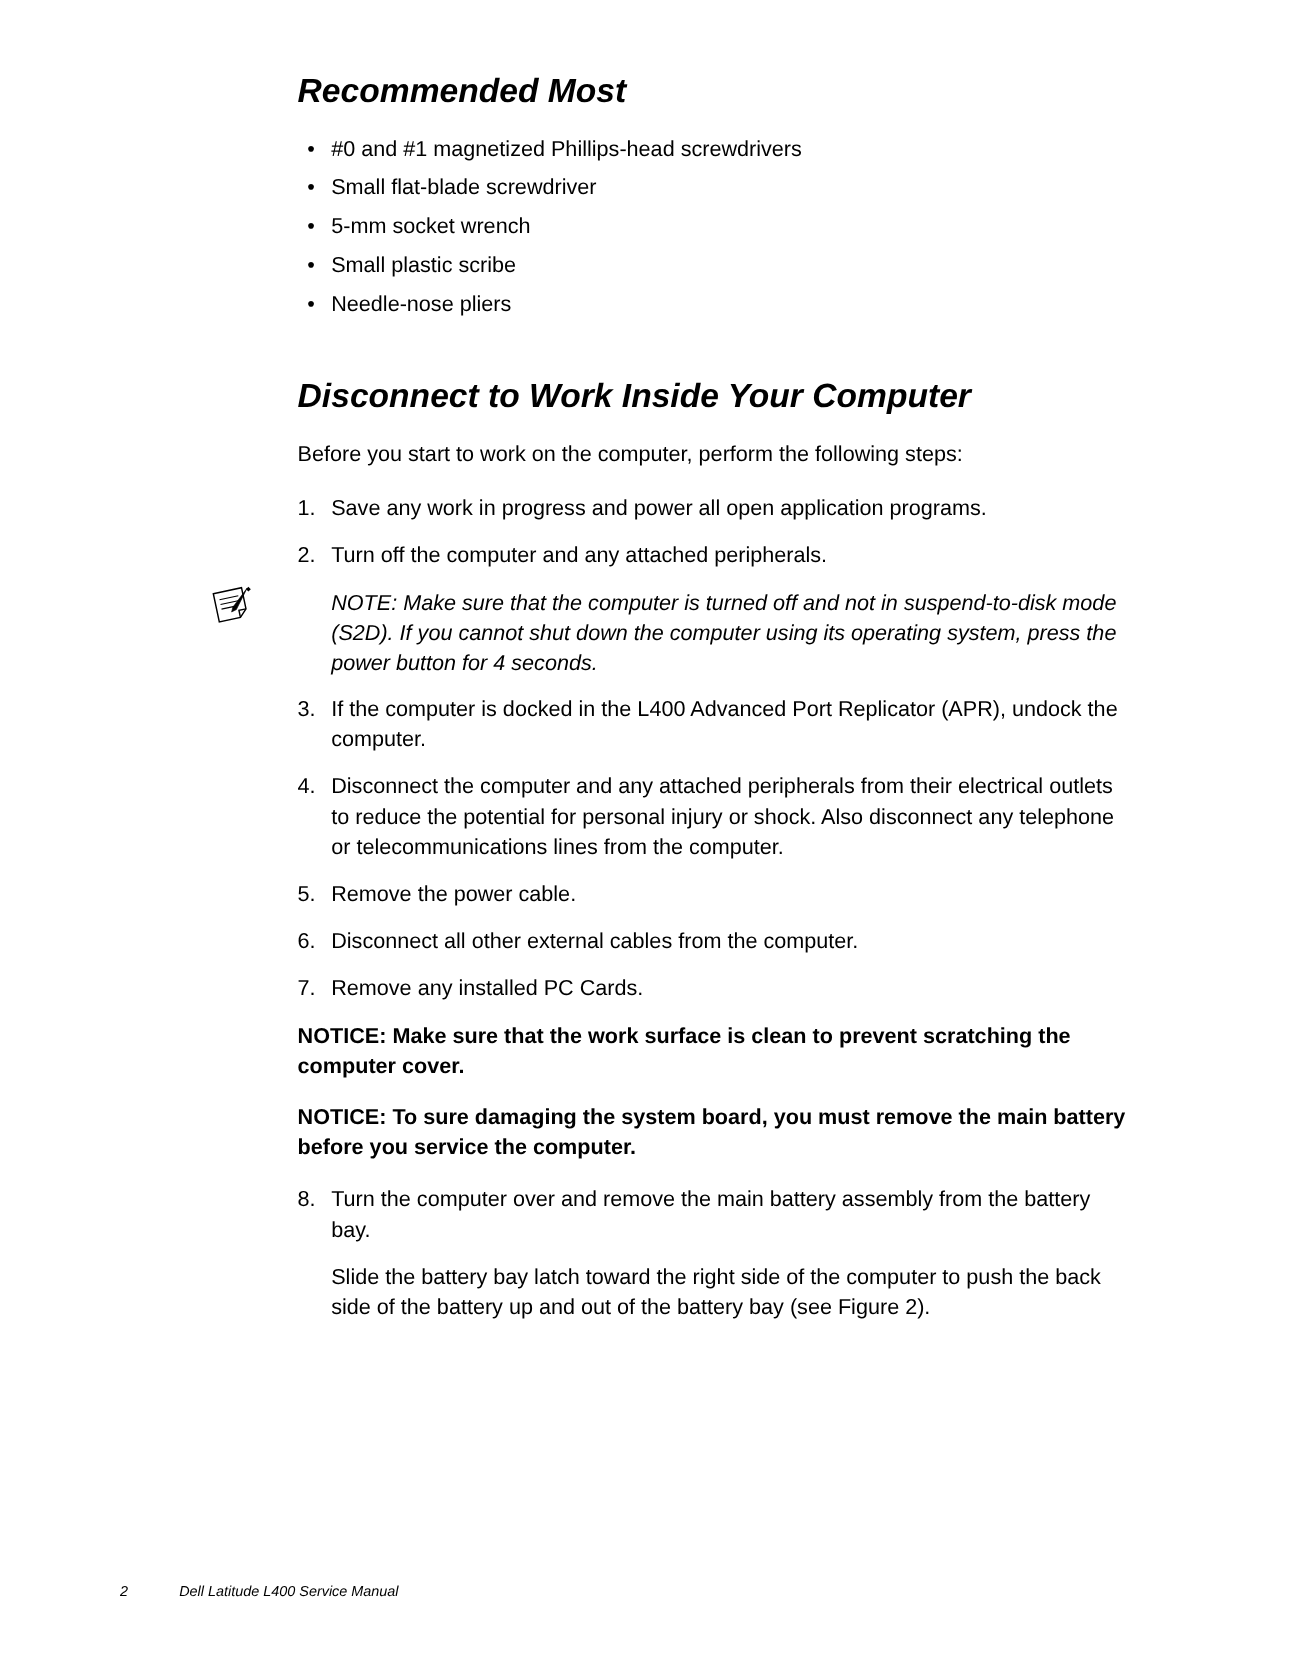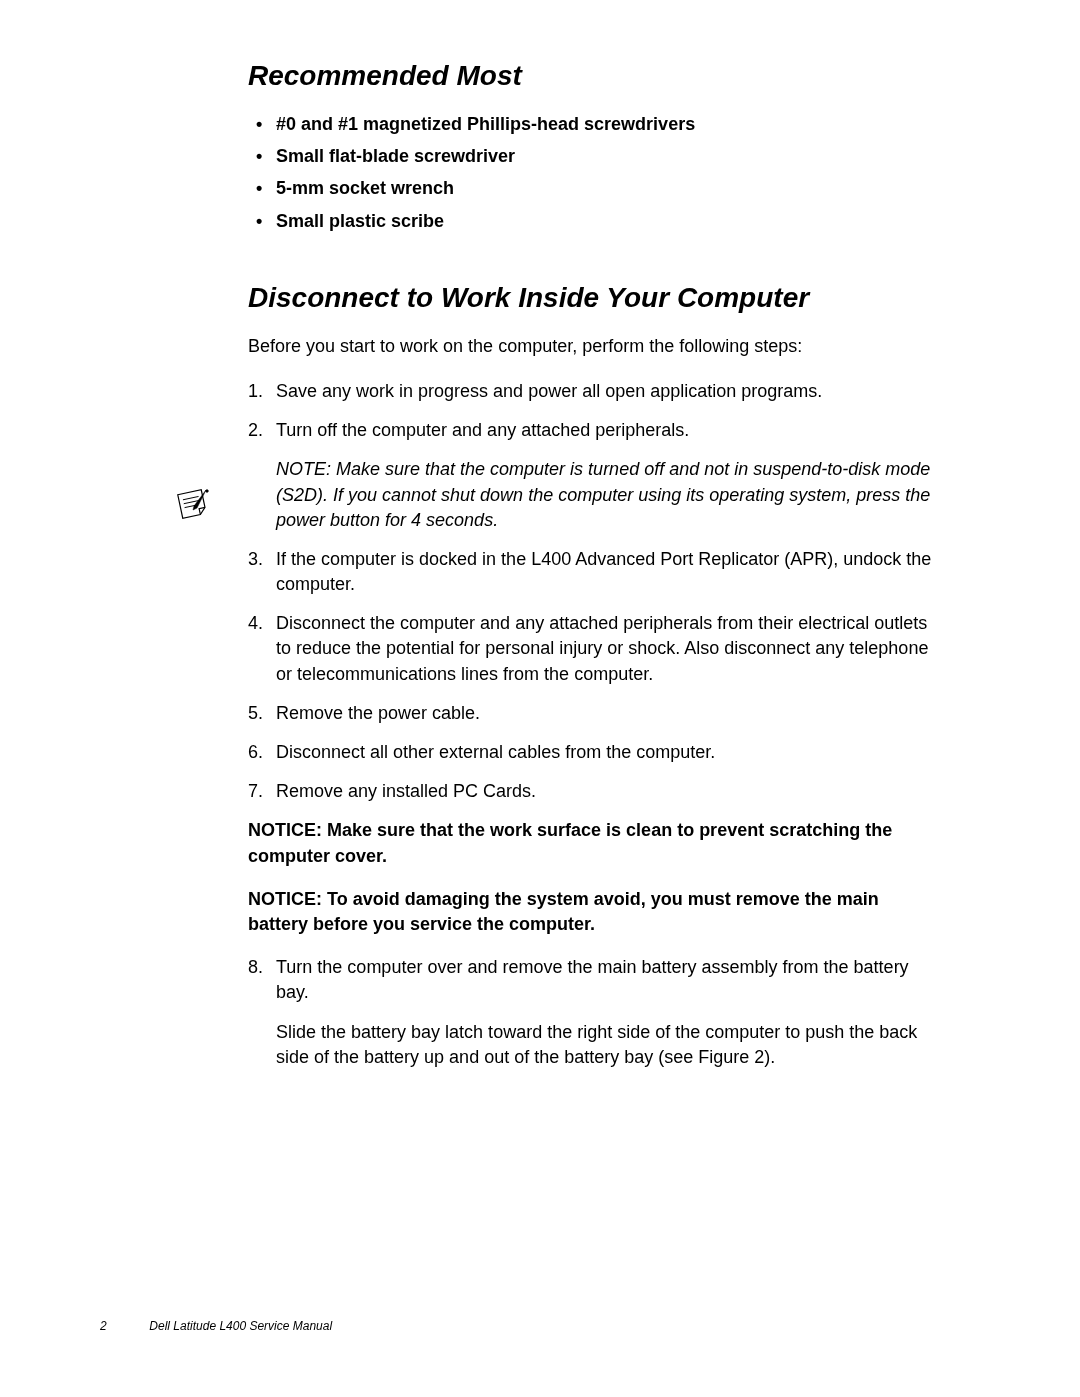--- a/index.html
+++ b/index.html
@@ -44,21 +44,20 @@
     ul.bulleted {
       list-style: none;
       margin-bottom: 48px;
       padding-left: 28px;
     }
     ul.bulleted li {
       font-size: 18px;
       line-height: 1.4;
       margin-bottom: 7px;
       position: relative;
-      font-weight: bold;
     }
     ul.bulleted li::before {
       content: "•";
       position: absolute;
       left: -20px;
       font-size: 18px;
     }
     ol.numbered {
       list-style: none;
       padding-left: 28px;
@@ -126,40 +125,41 @@
 </div>
 
 <div class="page-container">
   <section>
     <h2>Recommended Most</h2>
     <ul class="bulleted">
       <li>#0 and #1 magnetized Phillips-head screwdrivers</li>
       <li>Small flat-blade screwdriver</li>
       <li>5-mm socket wrench</li>
       <li>Small plastic scribe</li>
+      <li>Needle-nose pliers</li>
     </ul>
   </section>
 
   <section>
     <h2 class="section2-heading">Disconnect to Work Inside Your Computer</h2>
     <p class="intro">Before you start to work on the computer, perform the following steps:</p>
     <ol class="numbered">
       <li><span class="num">1.</span><span>Save any work in progress and power all open application programs.</span></li>
       <li><span class="num">2.</span><span>Turn off the computer and any attached peripherals.</span></li>
     </ol>
     <p class="note-block">NOTE: Make sure that the computer is turned off and not in suspend-to-disk mode (S2D). If you cannot shut down the computer using its operating system, press the power button for 4 seconds.</p>
     <ol class="numbered">
       <li><span class="num">3.</span><span>If the computer is docked in the L400 Advanced Port Replicator (APR), undock the computer.</span></li>
       <li><span class="num">4.</span><span>Disconnect the computer and any attached peripherals from their electrical outlets to reduce the potential for personal injury or shock. Also disconnect any telephone or telecommunications lines from the computer.</span></li>
       <li><span class="num">5.</span><span>Remove the power cable.</span></li>
       <li><span class="num">6.</span><span>Disconnect all other external cables from the computer.</span></li>
       <li><span class="num">7.</span><span>Remove any installed PC Cards.</span></li>
     </ol>
     <p class="notice">NOTICE: Make sure that the work surface is clean to prevent scratching the computer cover.</p>
-    <p class="notice">NOTICE: To avoid damaging the system avoid, you must remove the main battery before you service the computer.</p>
+    <p class="notice">NOTICE: To sure damaging the system board, you must remove the main battery before you service the computer.</p>
     <ol class="numbered">
       <li><span class="num">8.</span><span>Turn the computer over and remove the main battery assembly from the battery bay.</span></li>
     </ol>
     <p class="continuation">Slide the battery bay latch toward the right side of the computer to push the back side of the battery up and out of the battery bay (see Figure 2).</p>
   </section>
 </div>
 
 <div class="footer">
   <span class="page-num">2</span>
   <span>Dell Latitude L400 Service Manual</span>

